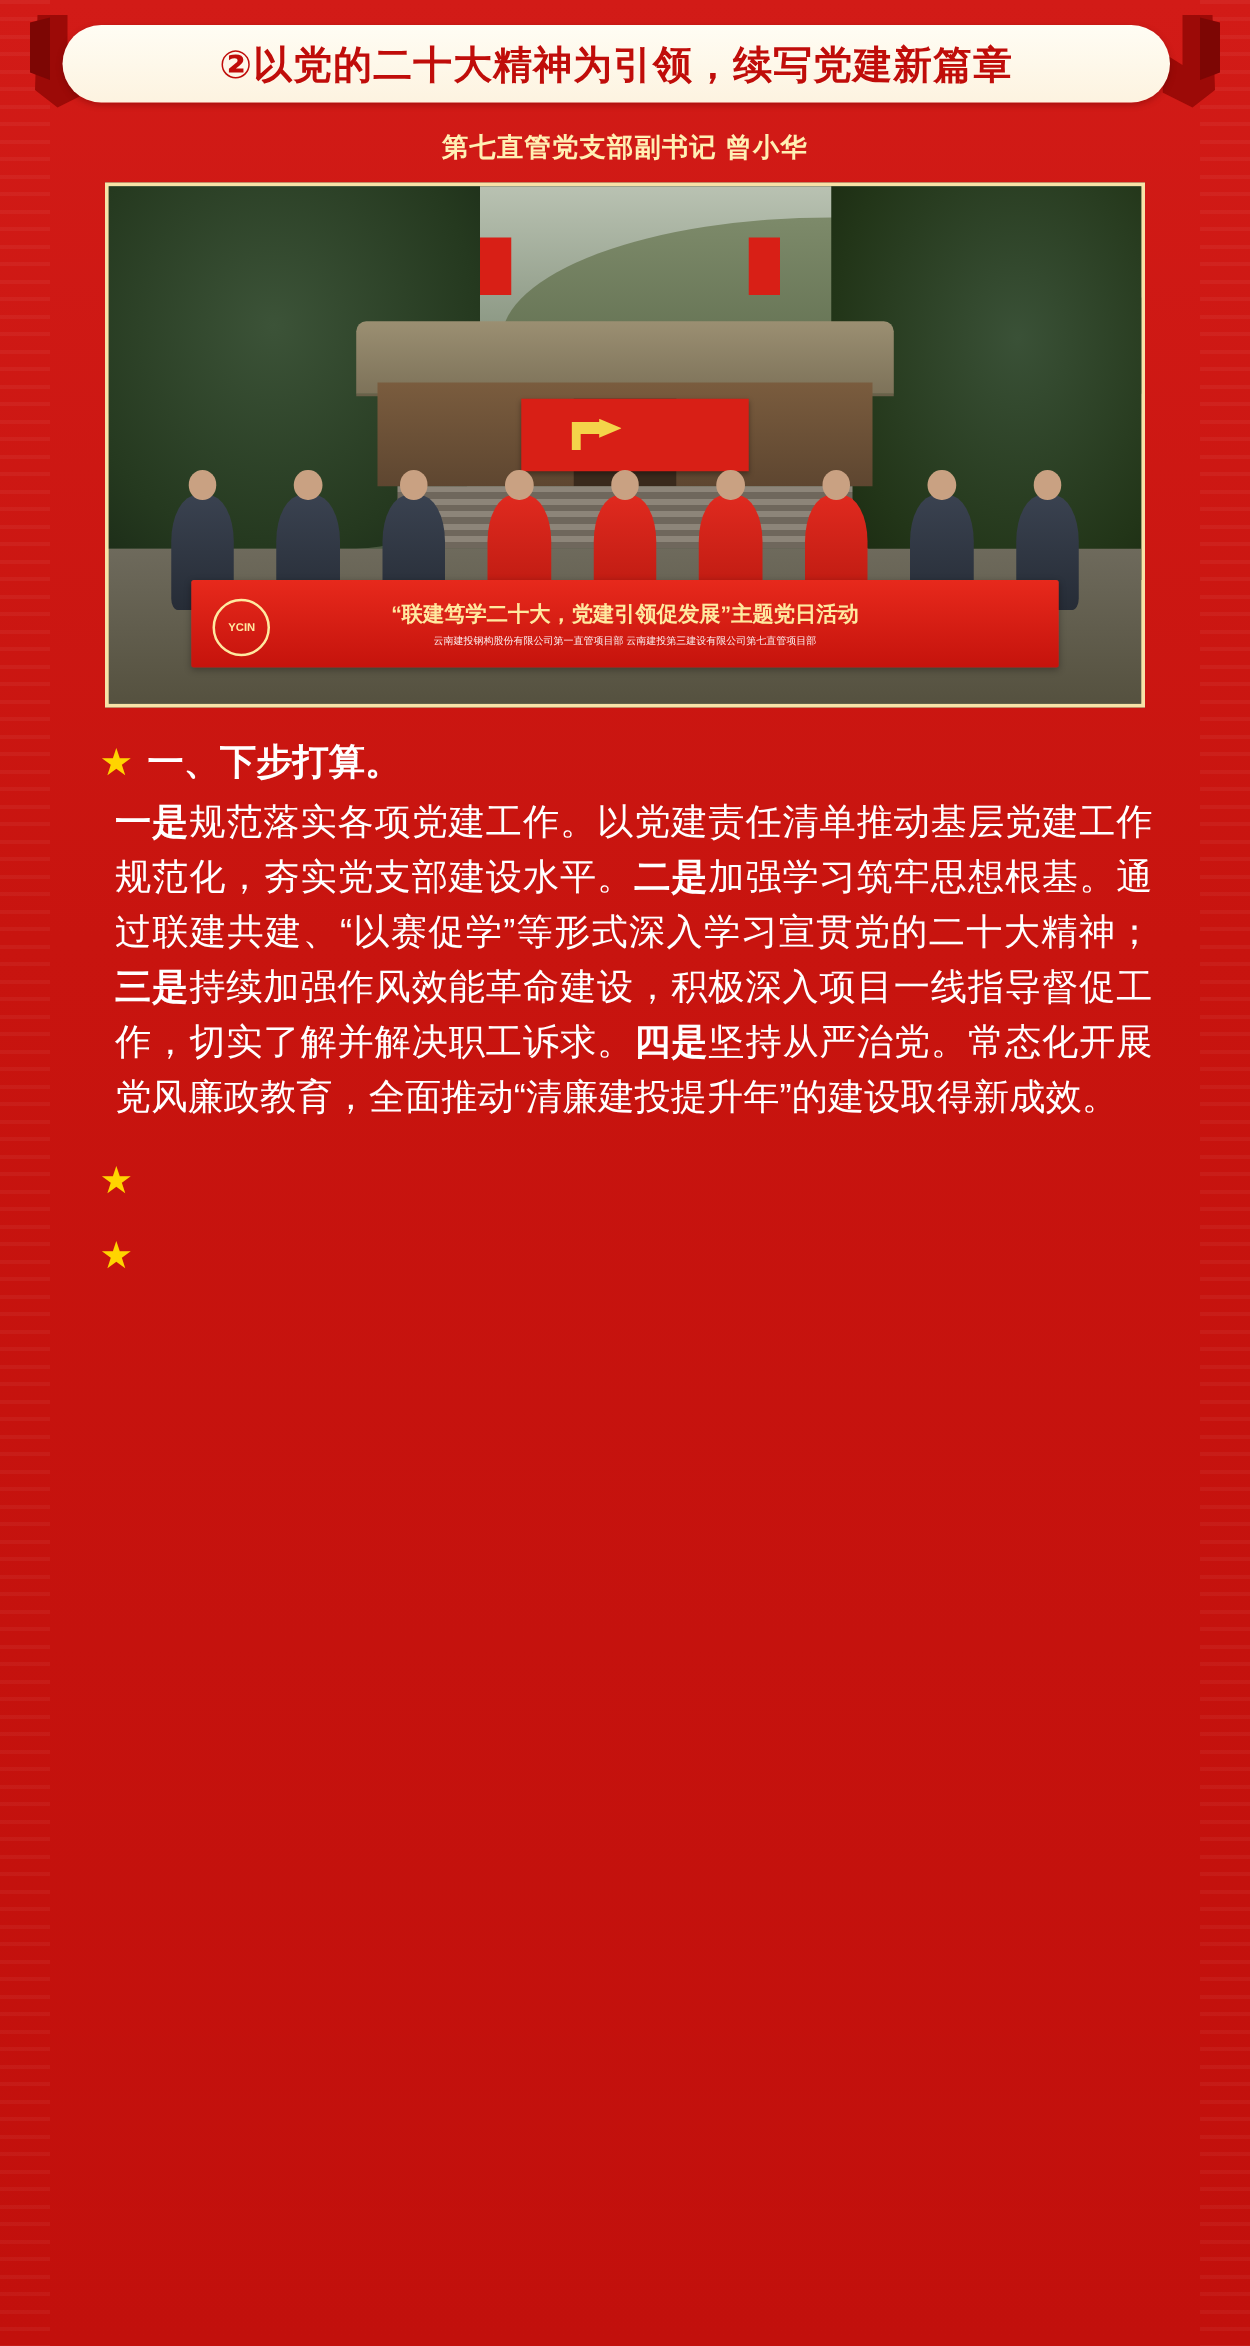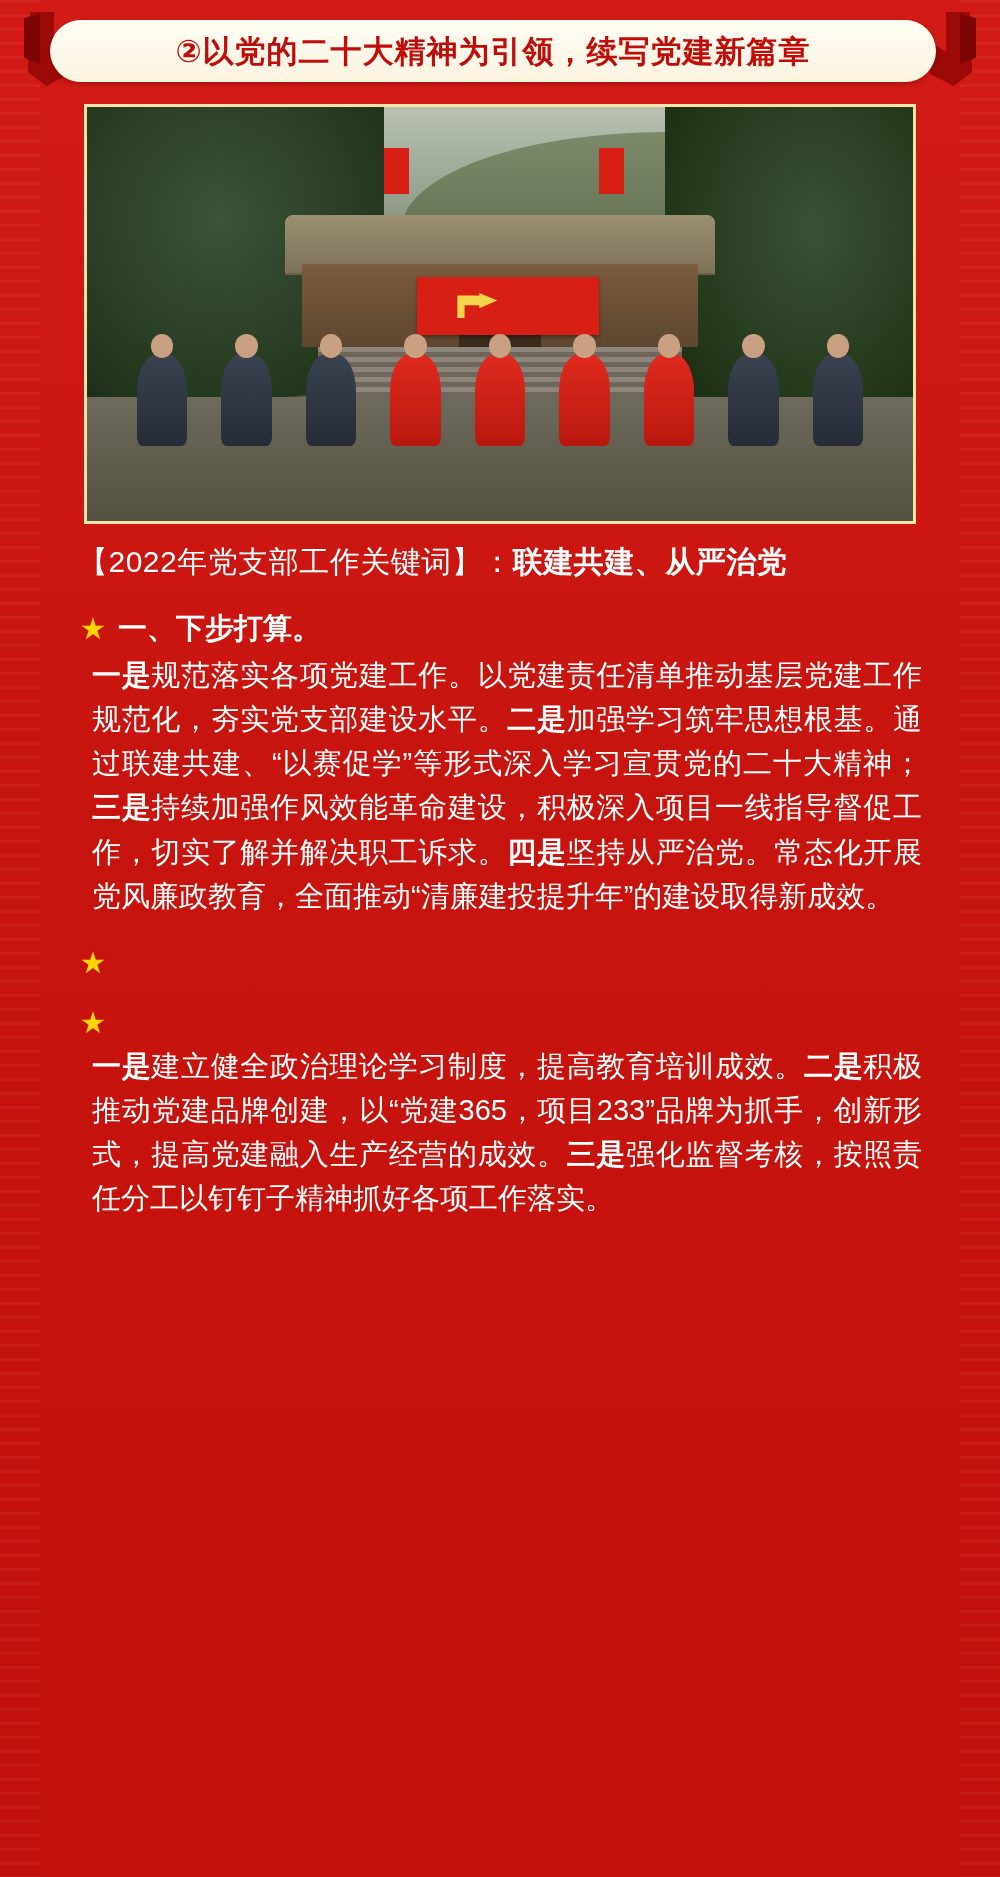--- a/index.html
+++ b/index.html
@@ -242,20 +242,21 @@
     </svg>
     <svg class="ribbon right" viewBox="0 0 46 86">
       <path d="M40 0 L16 0 L16 40 L0 30 L0 62 L24 74 L42 60 Z" fill="#9c0a07"></path>
       <path d="M46 6 L30 2 L30 52 L46 46 Z" fill="#7d0604"></path>
     </svg>
     <div class="banner">
       <div class="banner-title">②以党的二十大精神为引领，续写党建新篇章</div>
     </div>
   </div>
 
+  <div class="subtitle">第七直管党支部副书记  曾小华</div>
 
   <div class="photo-frame">
     <div class="ph-sky"></div>
     <div class="ph-hill"></div>
     <div class="ph-treeL"></div>
     <div class="ph-treeR"></div>
     <div class="ph-roof"></div>
     <div class="ph-house"></div>
     <div class="ph-door"></div>
     <div class="ph-steps"></div>
@@ -267,43 +268,44 @@
       <div class="ph-person dark"></div>
       <div class="ph-person dark"></div>
       <div class="ph-person dark"></div>
       <div class="ph-person"></div>
       <div class="ph-person"></div>
       <div class="ph-person"></div>
       <div class="ph-person"></div>
       <div class="ph-person dark"></div>
       <div class="ph-person dark"></div>
     </div>
+    <div class="ph-banner">
+      <div class="ph-logo">YCIN</div>
+      <div class="ph-banner-line1">“联建笃学二十大，党建引领促发展”主题党日活动</div>
+      <div class="ph-banner-line2">云南建投钢构股份有限公司第一直管项目部    云南建投第三建设有限公司第七直管项目部</div>
+    </div>
   </div>
 
   <div class="content">
 
-    <div class="keywords">
-      <span class="kw-plain">【2022年党支部工作关键词】：</span><span>联建共建、从严治党</span>
-    </div>
 
     <div class="section">
       <div class="section-head">
         <span class="star">★</span>
         <span>一、下步打算。</span>
       </div>
       <div class="para"><b>一是</b>规范落实各项党建工作。以党建责任清单推动基层党建工作规范化，夯实党支部建设水平。<b>二是</b>加强学习筑牢思想根基。通过联建共建、“以赛促学”等形式深入学习宣贯党的二十大精神；<b>三是</b>持续加强作风效能革命建设，积极深入项目一线指导督促工作，切实了解并解决职工诉求。<b>四是</b>坚持从严治党。常态化开展党风廉政教育，全面推动“清廉建投提升年”的建设取得新成效。</div>
     </div>
 
     <div class="section">
       <div class="section-head">
         <span class="star">★</span>
       </div>
     </div>
 
     <div class="section">
       <div class="section-head">
         <span class="star">★</span>
       </div>
-      <div class="para"><b>一是</b>建立健全政治理论学习制度，提高教育培训成效。<b>二是</b>积极推动党建品牌创建，以“党建365，项目233”品牌为抓手，创新形式，提高党建融入生产经营的成效。<b>三是</b>强化监督考核，按照责任分工以钉钉子精神抓好各项工作落实。</div>
     </div>
 
   </div>
 </div>
 
 </body></html>

